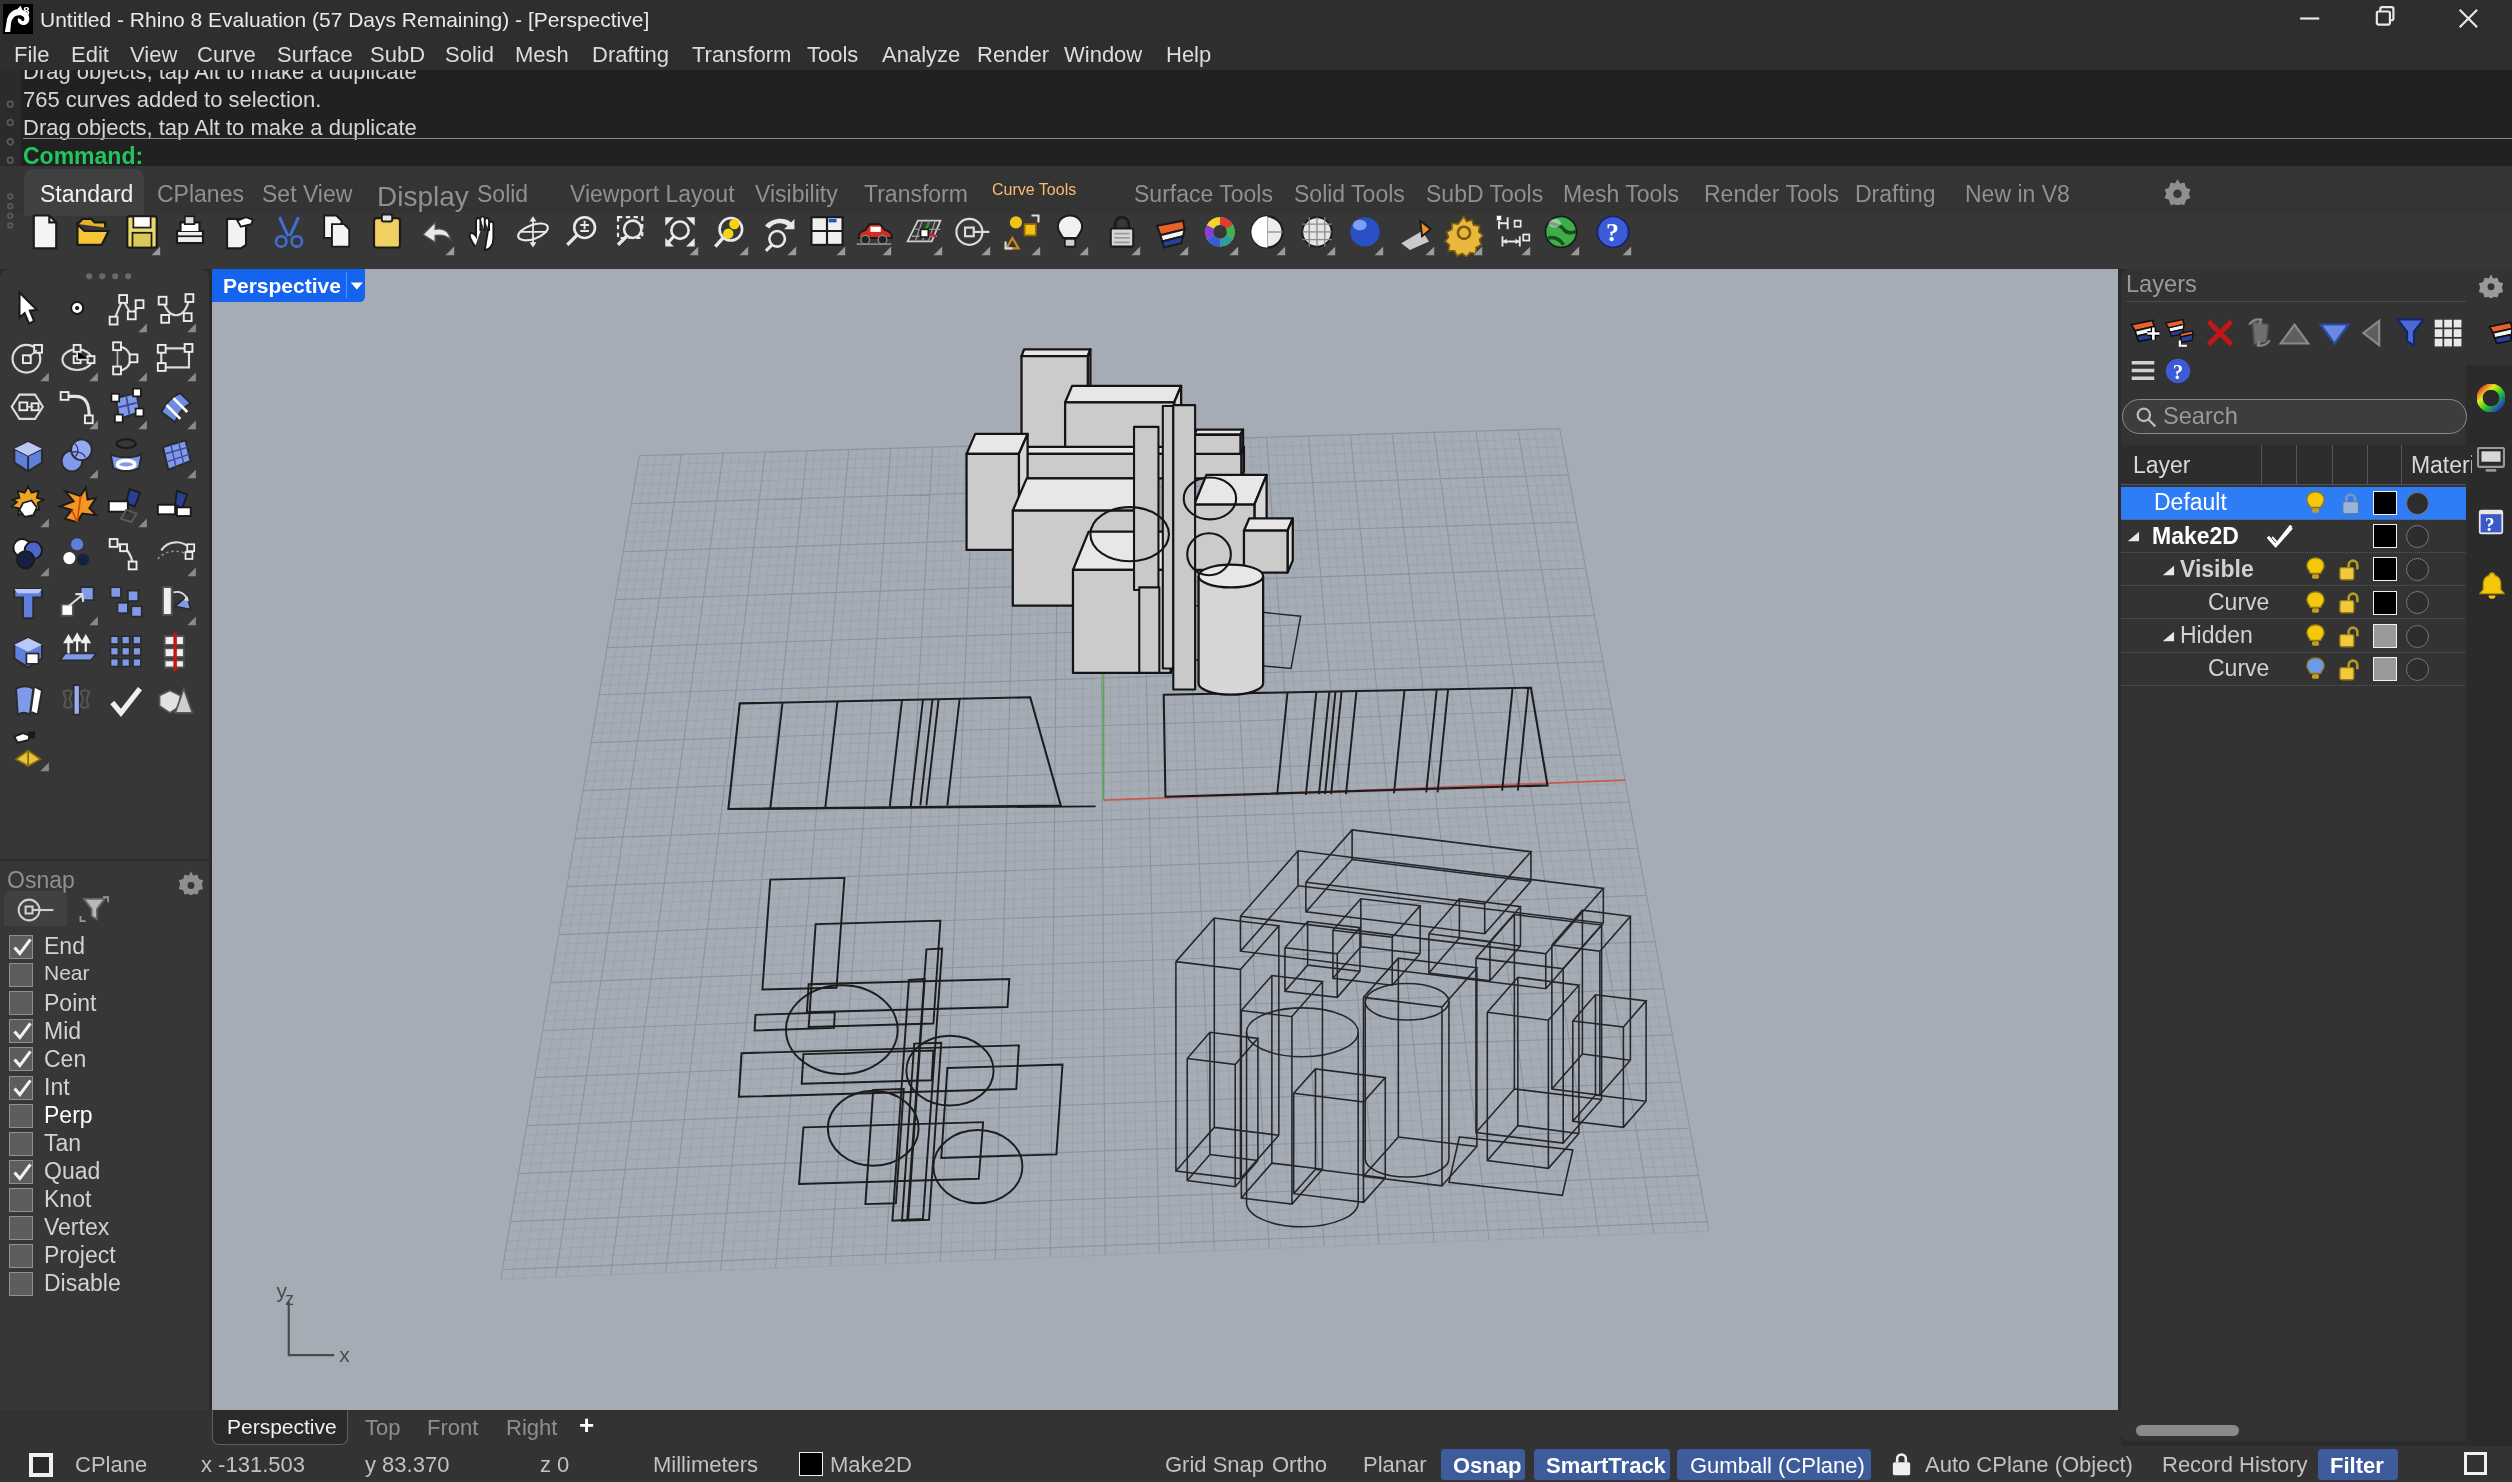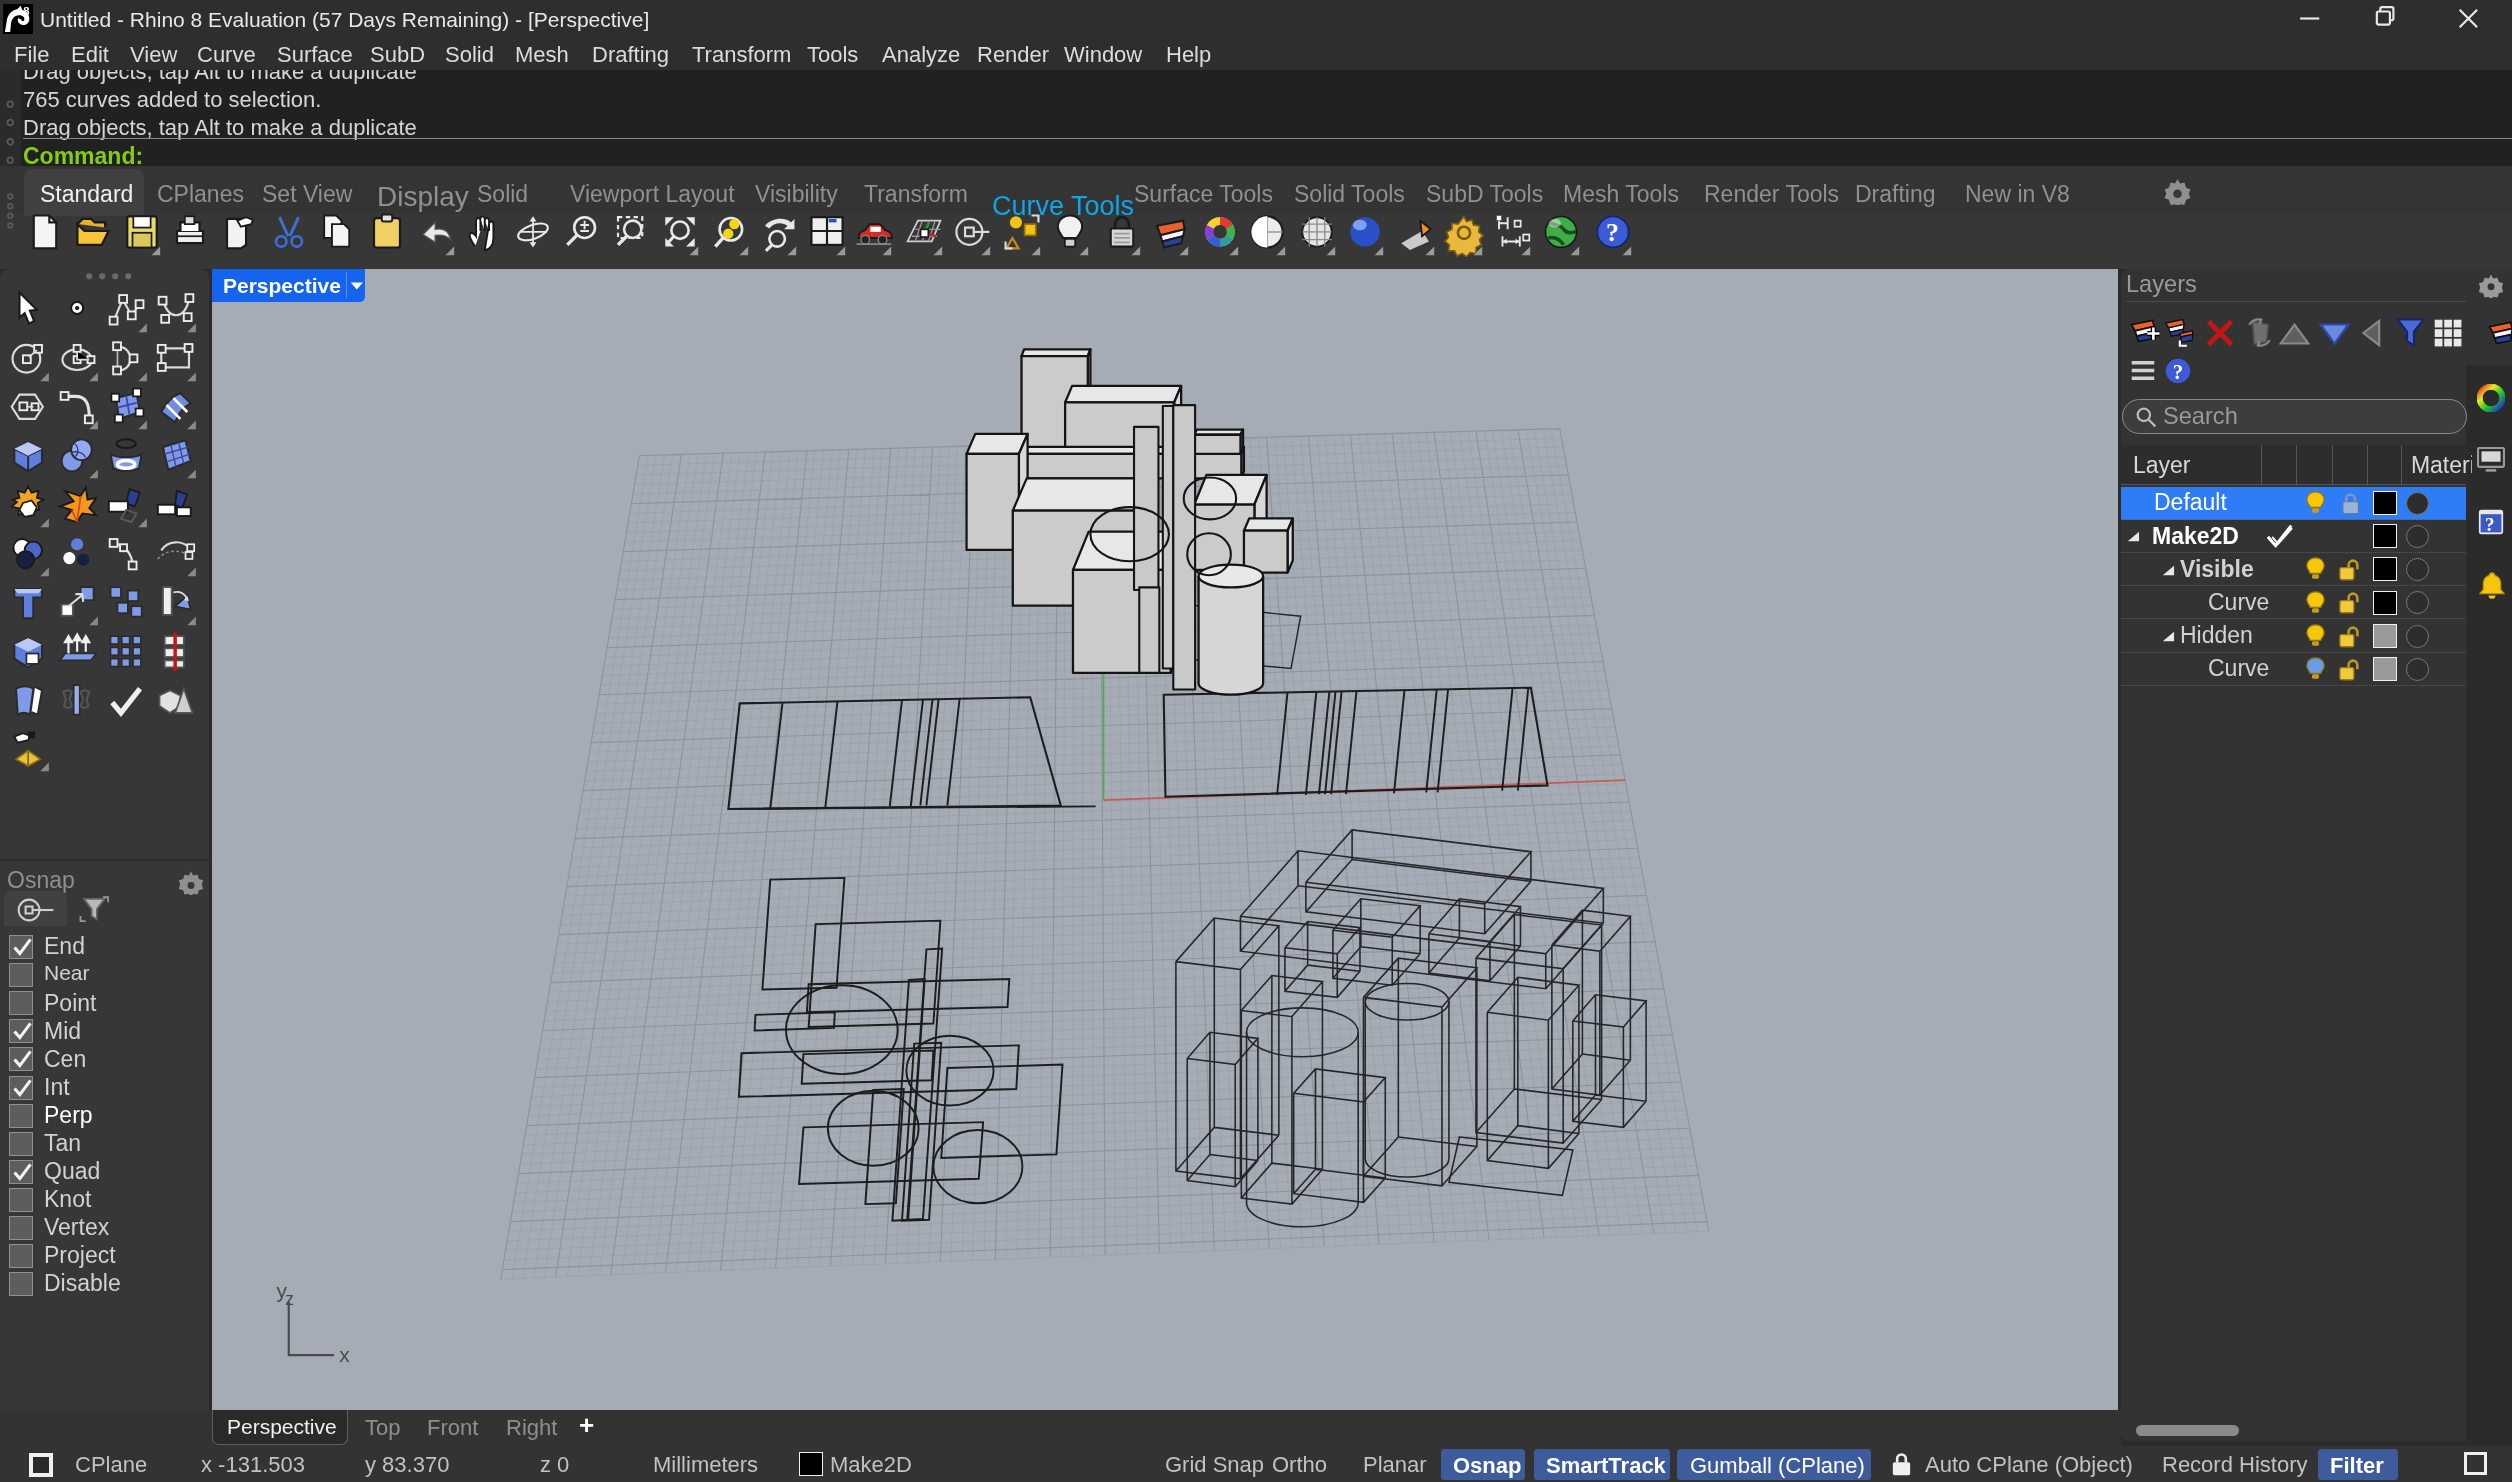--- a/index.html
+++ b/index.html
@@ -33,42 +33,42 @@
 <div class="t" style="left:692px;top:42px;font-size:22px;color:#dcdcdc">Transform</div>
 <div class="t" style="left:807px;top:42px;font-size:22px;color:#dcdcdc">Tools</div>
 <div class="t" style="left:882px;top:42px;font-size:22px;color:#dcdcdc">Analyze</div>
 <div class="t" style="left:977px;top:42px;font-size:22px;color:#dcdcdc">Render</div>
 <div class="t" style="left:1064px;top:42px;font-size:22px;color:#dcdcdc">Window</div>
 <div class="t" style="left:1166px;top:42px;font-size:22px;color:#dcdcdc">Help</div>
 <div class="abs" style="left:0;top:70px;width:2512px;height:96px;background:#212121;overflow:hidden">
  <div class="abs" style="left:0;top:0;width:21px;height:96px;background:#2b2b2b"></div>
  <div class="t" style="left:23px;top:-12.2px;font-size:22px;color:#d6d6d6;line-height:28px">Drag objects, tap Alt to make a duplicate<br>765 curves added to selection.<br>Drag objects, tap Alt to make a duplicate</div>
  <div class="abs" style="left:23px;top:68px;width:2490px;height:0.9px;background:#8a8a8a"></div>
- <div class="t" style="left:23px;top:73px;font-size:23px;color:#84cc16;font-weight:bold">Command:</div>
+ <div class="t" style="left:23px;top:73px;font-size:23px;color:#22c55e;font-weight:bold">Command:</div>
 </div>
 <svg class="abs" style="left:5.2px;top:98px" width="10.5" height="70" viewBox="0 0 12 80">
     <g fill="none" stroke="#5a5a5a" stroke-width="2">
       <circle cx="6" cy="7" r="3.2"></circle>
       <circle cx="6" cy="28" r="3.2"></circle>
       <circle cx="6" cy="50" r="3.2"></circle>
       <circle cx="6" cy="71" r="3.2"></circle>
     </g>
   </svg>
 <div class="abs" style="left:0;top:166px;width:2512px;height:103px;background:#373737"></div>
 <div class="abs" style="left:0;top:166px;width:2512px;height:48px;background:#343434"></div>
 <div class="abs" style="left:24.4px;top:169px;width:120px;height:47px;background:#404040;border-radius:8.7px 8.7px 0 0"></div>
 <div class="t" style="left:40px;top:181px;font-size:23px;color:#f0f0f0">Standard</div>
 <div class="t" style="left:157px;top:181px;font-size:23px;color:#909090">CPlanes</div>
 <div class="t" style="left:262px;top:181px;font-size:23px;color:#909090">Set View</div>
 <div class="t" style="left:377px;top:181px;font-size:28px;color:#909090">Display</div>
 <div class="t" style="left:477px;top:181px;font-size:23px;color:#909090">Solid</div>
 <div class="t" style="left:570px;top:181px;font-size:23px;color:#909090">Viewport Layout</div>
 <div class="t" style="left:755px;top:181px;font-size:23px;color:#909090">Visibility</div>
 <div class="t" style="left:864px;top:181px;font-size:23px;color:#909090">Transform</div>
-<div class="t" style="left:992px;top:191px;font-size:27px;color:#0ea5e9">Curve Tools</div>
+<div class="t" style="left:992px;top:181px;font-size:16px;color:#fdba74">Curve Tools</div>
 <div class="t" style="left:1134px;top:181px;font-size:23px;color:#909090">Surface Tools</div>
 <div class="t" style="left:1294px;top:181px;font-size:23px;color:#909090">Solid Tools</div>
 <div class="t" style="left:1426px;top:181px;font-size:23px;color:#909090">SubD Tools</div>
 <div class="t" style="left:1563px;top:181px;font-size:23px;color:#909090">Mesh Tools</div>
 <div class="t" style="left:1704px;top:181px;font-size:23px;color:#909090">Render Tools</div>
 <div class="t" style="left:1855px;top:181px;font-size:23px;color:#909090">Drafting</div>
 <div class="t" style="left:1965px;top:181px;font-size:23px;color:#909090">New in V8</div>
 <svg class="abs" style="left:2162px;top:174px" width="31" height="31" viewBox="0 0 36 36">
     <path d="M18,6 l3,5 5,-1 2,6 5,2 -2,5 2,5 -5,2 -2,6 -5,-1 -3,5 -3,-5 -5,1 -2,-6 -5,-2 2,-5 -2,-5 5,-2 2,-6 5,1 Z" fill="#8f8f8f"></path>
     <circle cx="18" cy="23" r="5" fill="#373737"></circle>

